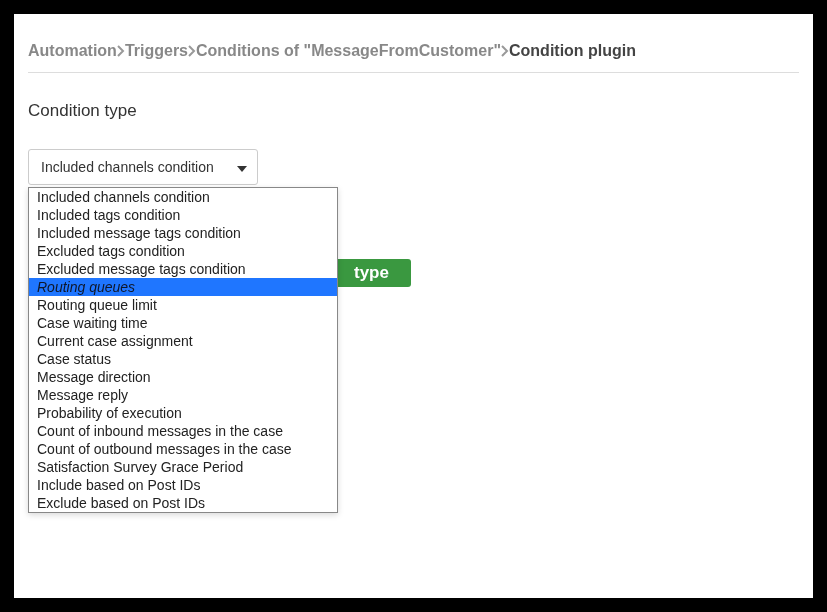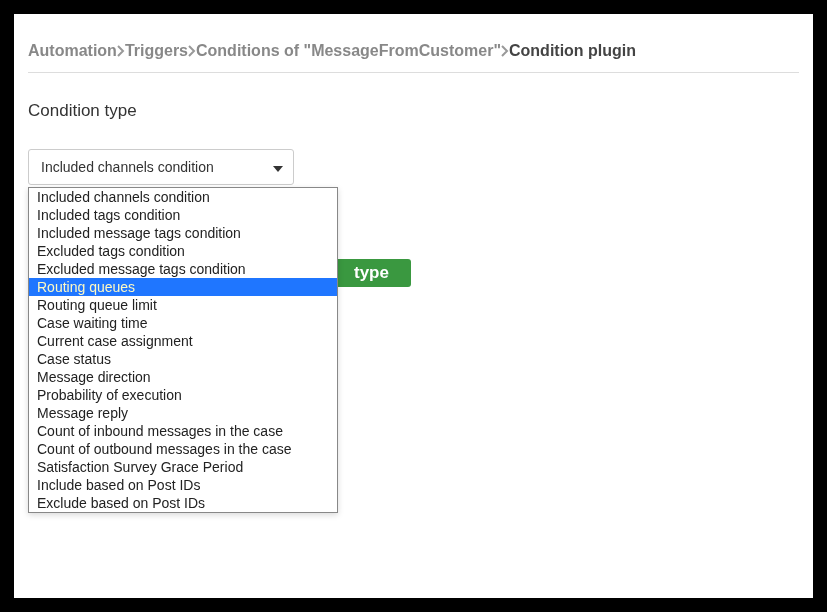--- a/index.html
+++ b/index.html
@@ -48,21 +48,21 @@
     }
     .section-title {
       font-size: 17px;
       font-weight: 400;
       color: #333;
       margin-bottom: 28px;
     }
     .select-wrap {
       position: relative;
       display: inline-block;
-      width: 266px;
+      width: 230px;
     }
     .select-control {
       width: 100%;
       height: 36px;
       border: 1px solid #ccc;
       border-radius: 3px;
       background: #fff;
       padding: 0 30px 0 12px;
       font-size: 14px;
       color: #333;
@@ -98,21 +98,22 @@
     .dropdown-option {
       padding: 0 8px;
       font-size: 14px;
       line-height: 18px;
       color: #222;
       cursor: pointer;
       white-space: nowrap;
     }
     .dropdown-option.highlighted {
       background: #1f76ff;
-      color: #fef9c3;
+      color: #0f172a;
+      font-style: italic;
     }
     .btn-green {
       position: absolute;
       left: 318px;
       top: 245px;
       background: #3a9840;
       color: #fff;
       border: none;
       border-radius: 3px;
       padding: 4px 22px;
@@ -181,22 +182,22 @@
         <div class="dropdown-option">Included tags condition</div>
         <div class="dropdown-option">Included message tags condition</div>
         <div class="dropdown-option">Excluded tags condition</div>
         <div class="dropdown-option">Excluded message tags condition</div>
         <div class="dropdown-option highlighted">Routing queues</div>
         <div class="dropdown-option">Routing queue limit</div>
         <div class="dropdown-option">Case waiting time</div>
         <div class="dropdown-option">Current case assignment</div>
         <div class="dropdown-option">Case status</div>
         <div class="dropdown-option">Message direction</div>
+        <div class="dropdown-option">Message reply</div>
         <div class="dropdown-option">Probability of execution</div>
-        <div class="dropdown-option">Message reply</div>
         <div class="dropdown-option">Count of inbound messages in the case</div>
         <div class="dropdown-option">Count of outbound messages in the case</div>
         <div class="dropdown-option">Satisfaction Survey Grace Period</div>
         <div class="dropdown-option">Include based on Post IDs</div>
         <div class="dropdown-option">Exclude based on Post IDs</div>
       </div>
   </div>
 
   <button class="btn-green">type</button>
 

